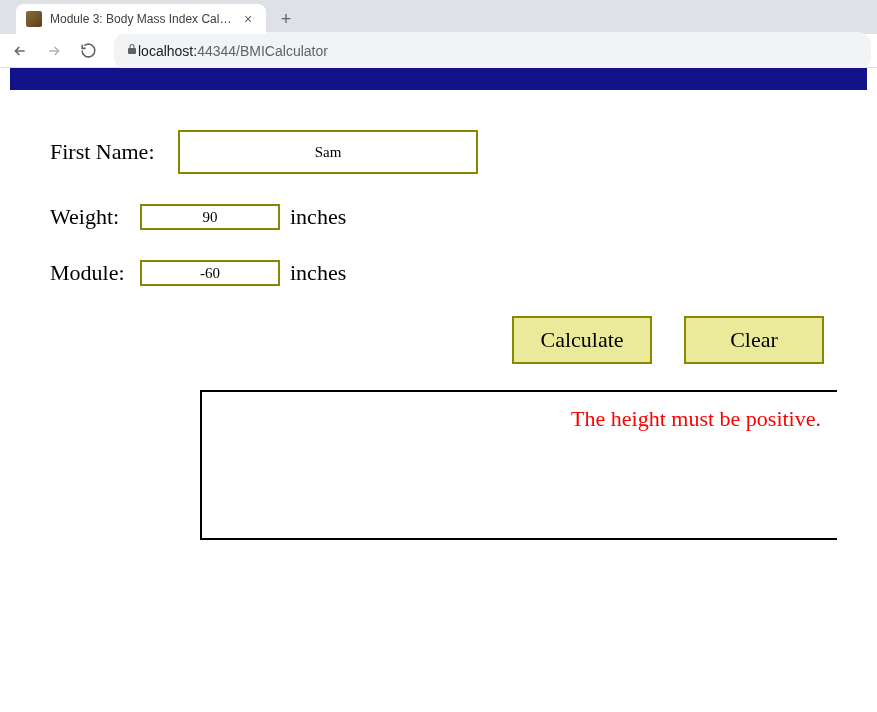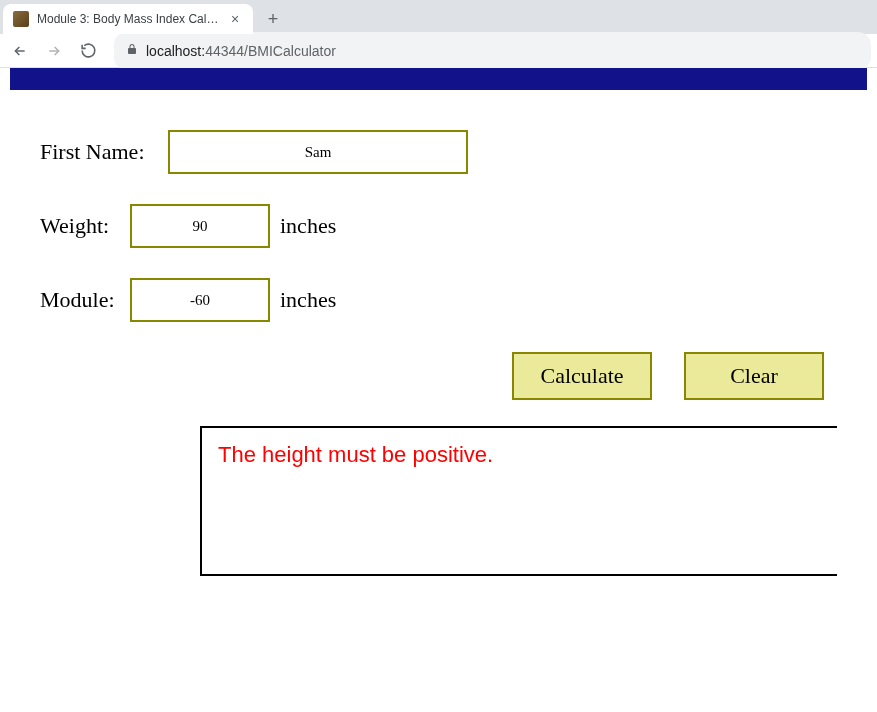--- a/index.html
+++ b/index.html
@@ -15,21 +15,21 @@
       background: #dee1e6;
       height: 68px;
       display: flex;
       flex-direction: column;
     }
     .tab-bar {
       height: 34px;
       background: #dee1e6;
       display: flex;
       align-items: flex-end;
-      padding-left: 3px;
+      padding-left: 16px;
     }
     .tab {
       background: #fff;
       height: 30px;
       width: 250px;
       border-radius: 8px 8px 0 0;
       display: flex;
       align-items: center;
       padding: 0 10px;
       font-size: 12px;
@@ -93,21 +93,21 @@
     .address-bar {
       flex: 1;
       height: 38px;
       background: #f1f3f4;
       border-radius: 13px;
       display: flex;
       align-items: center;
       padding: 0 12px;
       font-size: 14px;
       color: #202124;
-      gap: 8px;
+      gap: 0;
       margin-left: 6px;
     }
     .lock-icon {
       color: #5f6368;
       font-size: 12px;
     }
     .url-host { color: #202124; }
     .url-path { color: #5f6368; }
 
     
@@ -122,39 +122,40 @@
     .form-area {
       padding: 40px 40px 0 40px;
       font-family: "Times New Roman", Times, serif;
       font-size: 22px;
       color: #000;
     }
     .row {
       display: flex;
       align-items: center;
       margin-bottom: 30px;
+      margin-left: 10px;
     }
     .label {
       display: inline-block;
     }
     .label-first { width: 128px; }
     .label-last  { width: 128px; }
     .label-weight{ width: 90px; }
     .label-height{ width: 90px; }
     .text-input {
       border: 2px solid #888800;
       background: #fff;
       font-family: "Times New Roman", Times, serif;
       font-size: 15px;
       text-align: center;
       padding: 6px 4px;
       outline: none;
     }
     .input-name { width: 300px; height: 44px; }
-    .input-small { width: 140px; height: 44px; }
+    .input-small { width: 140px; height: 26px; }
     .unit { margin-left: 10px; }
     .button-row {
       display: flex;
       justify-content: flex-start;
       gap: 32px;
       padding-left: 472px;
       margin-top: 10px;
       margin-bottom: 26px;
     }
     .btn {
@@ -165,23 +166,24 @@
       width: 140px;
       height: 48px;
       cursor: pointer;
     }
     .result-box {
       border: 2px solid #000;
       border-right: none;
       min-height: 150px;
       margin-left: 160px;
       padding: 14px 16px;
-      font-family: Liberation Sans, sans-serif;
+      font-family: Liberation Serif, serif;
       font-size: 22px;
       color: #ff0000;
+      text-align: right;
     }
   </style>
 </head>
 <body>
 
 <div class="chrome">
   <div class="tab-bar">
     <div class="tab">
       <div class="tab-favicon"></div>
       <div class="tab-title">Module 3: Body Mass Index Calcu</div>

